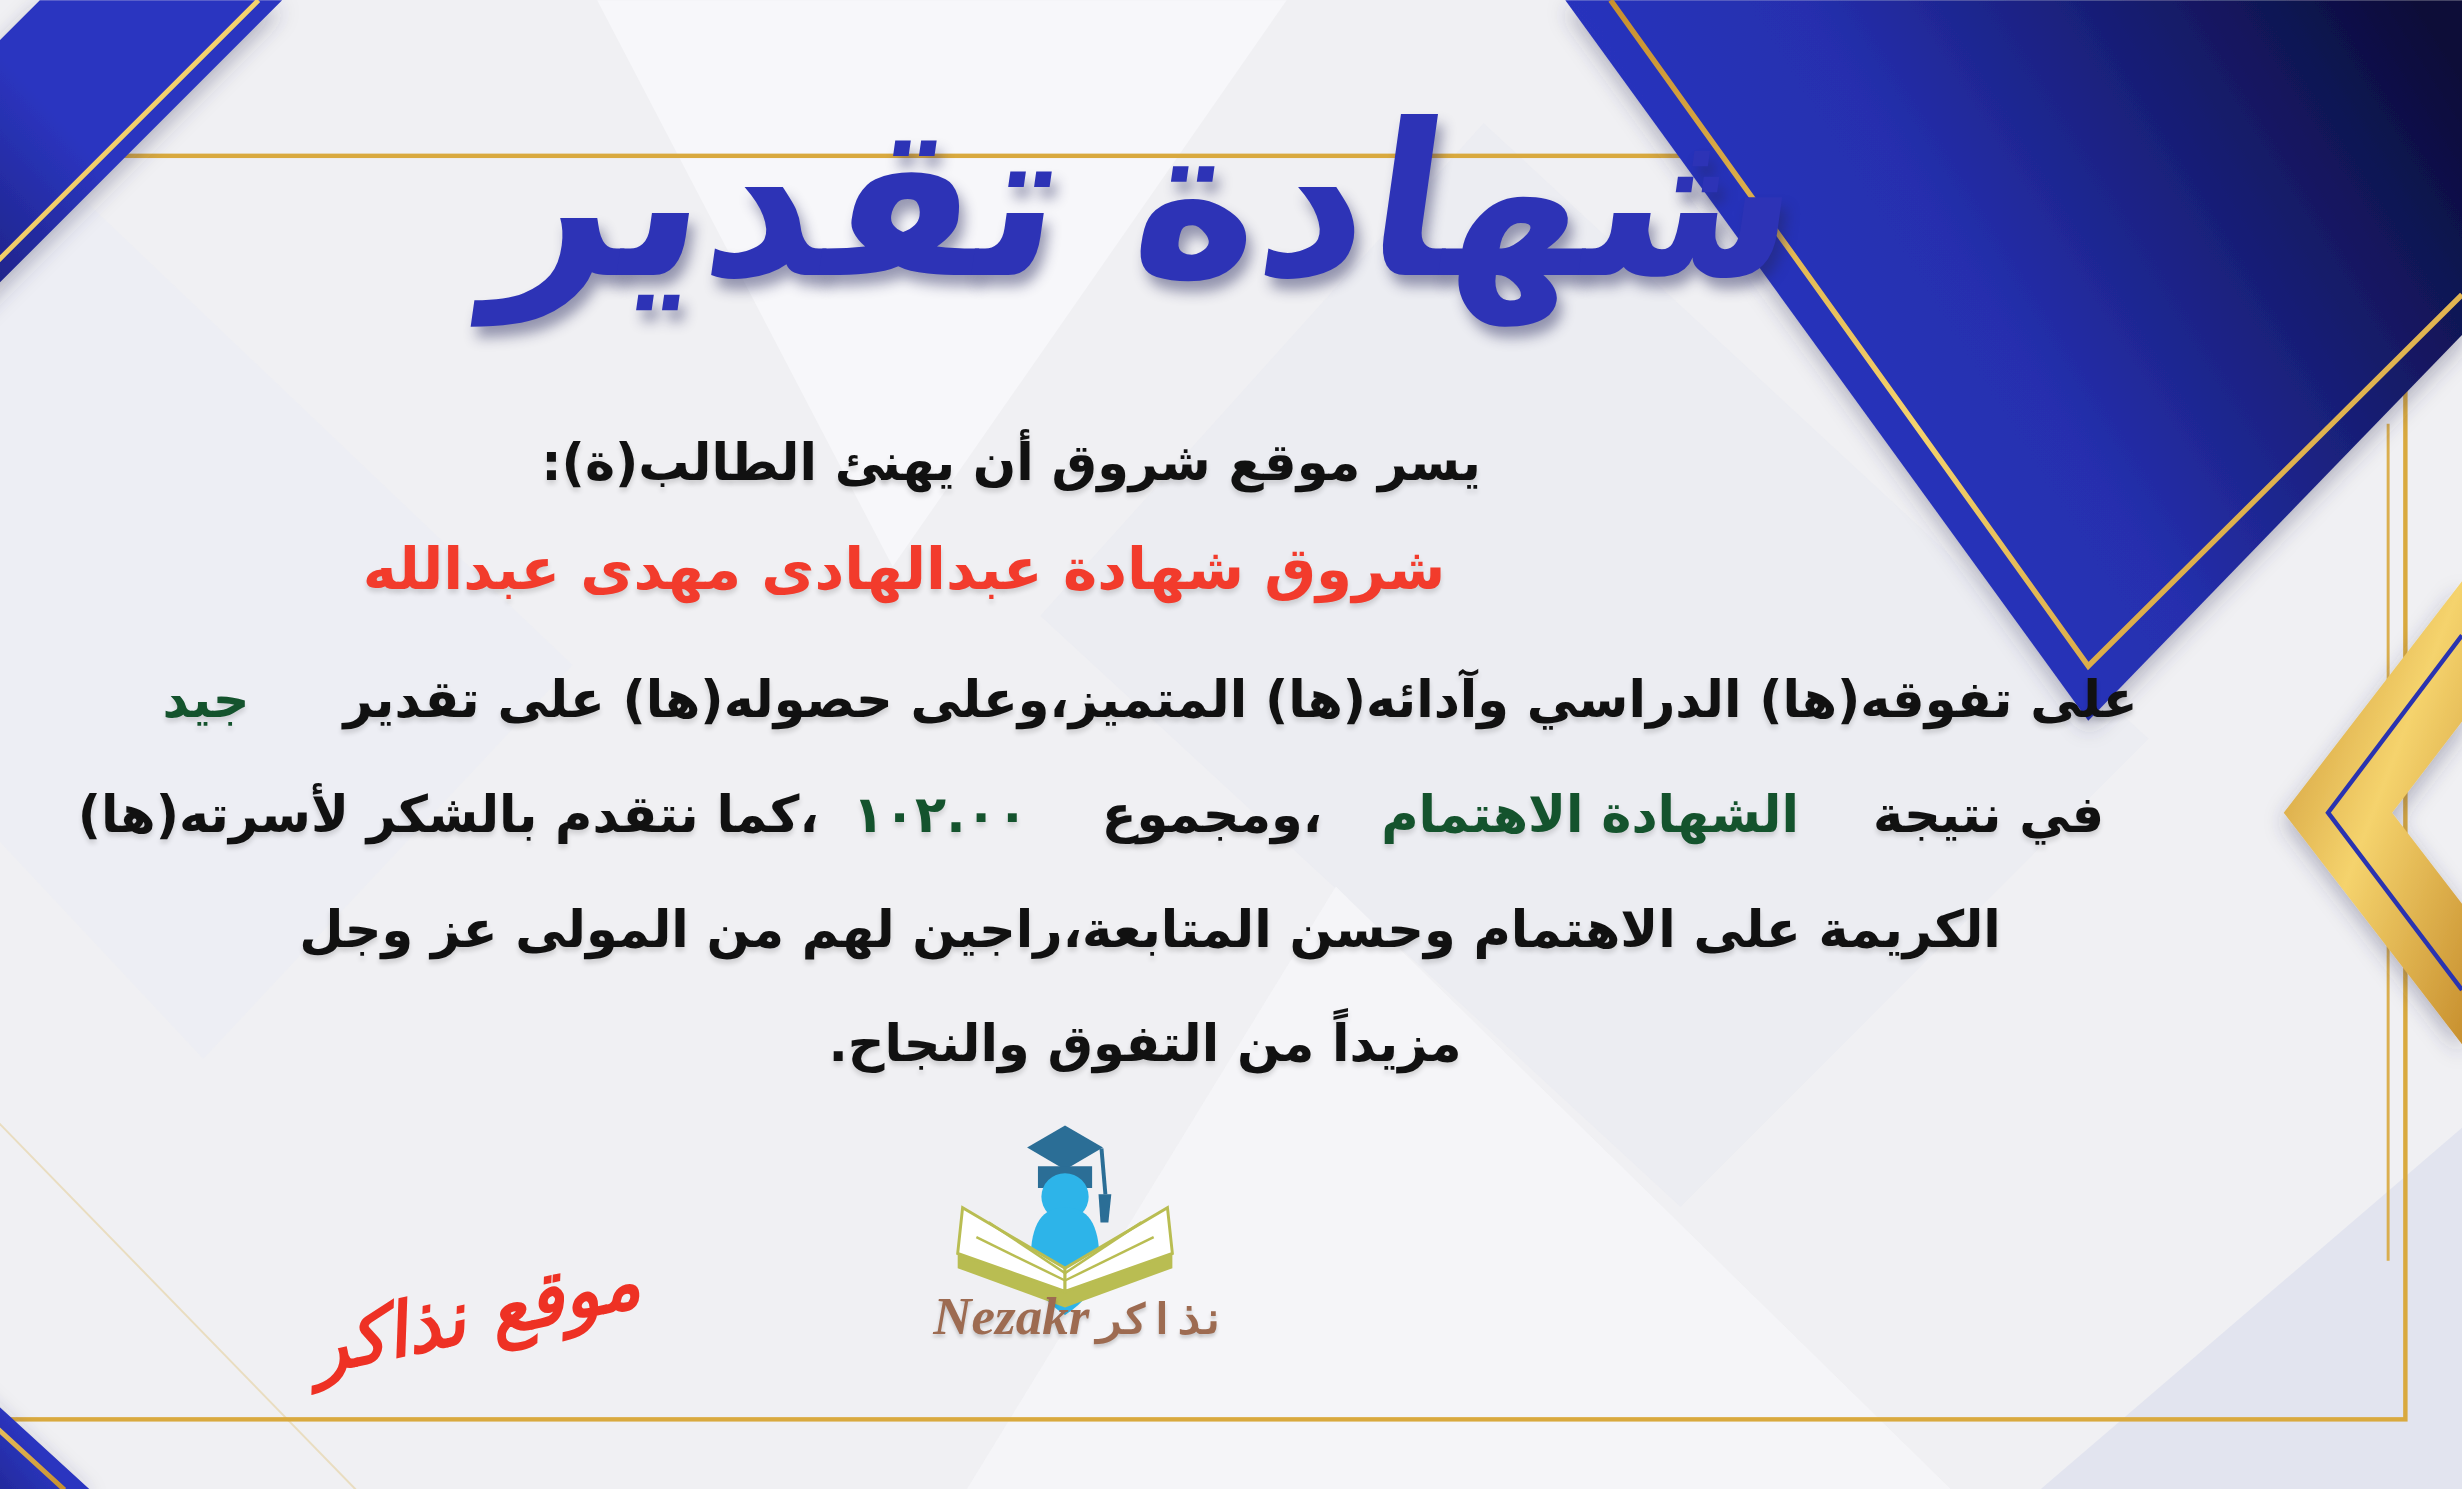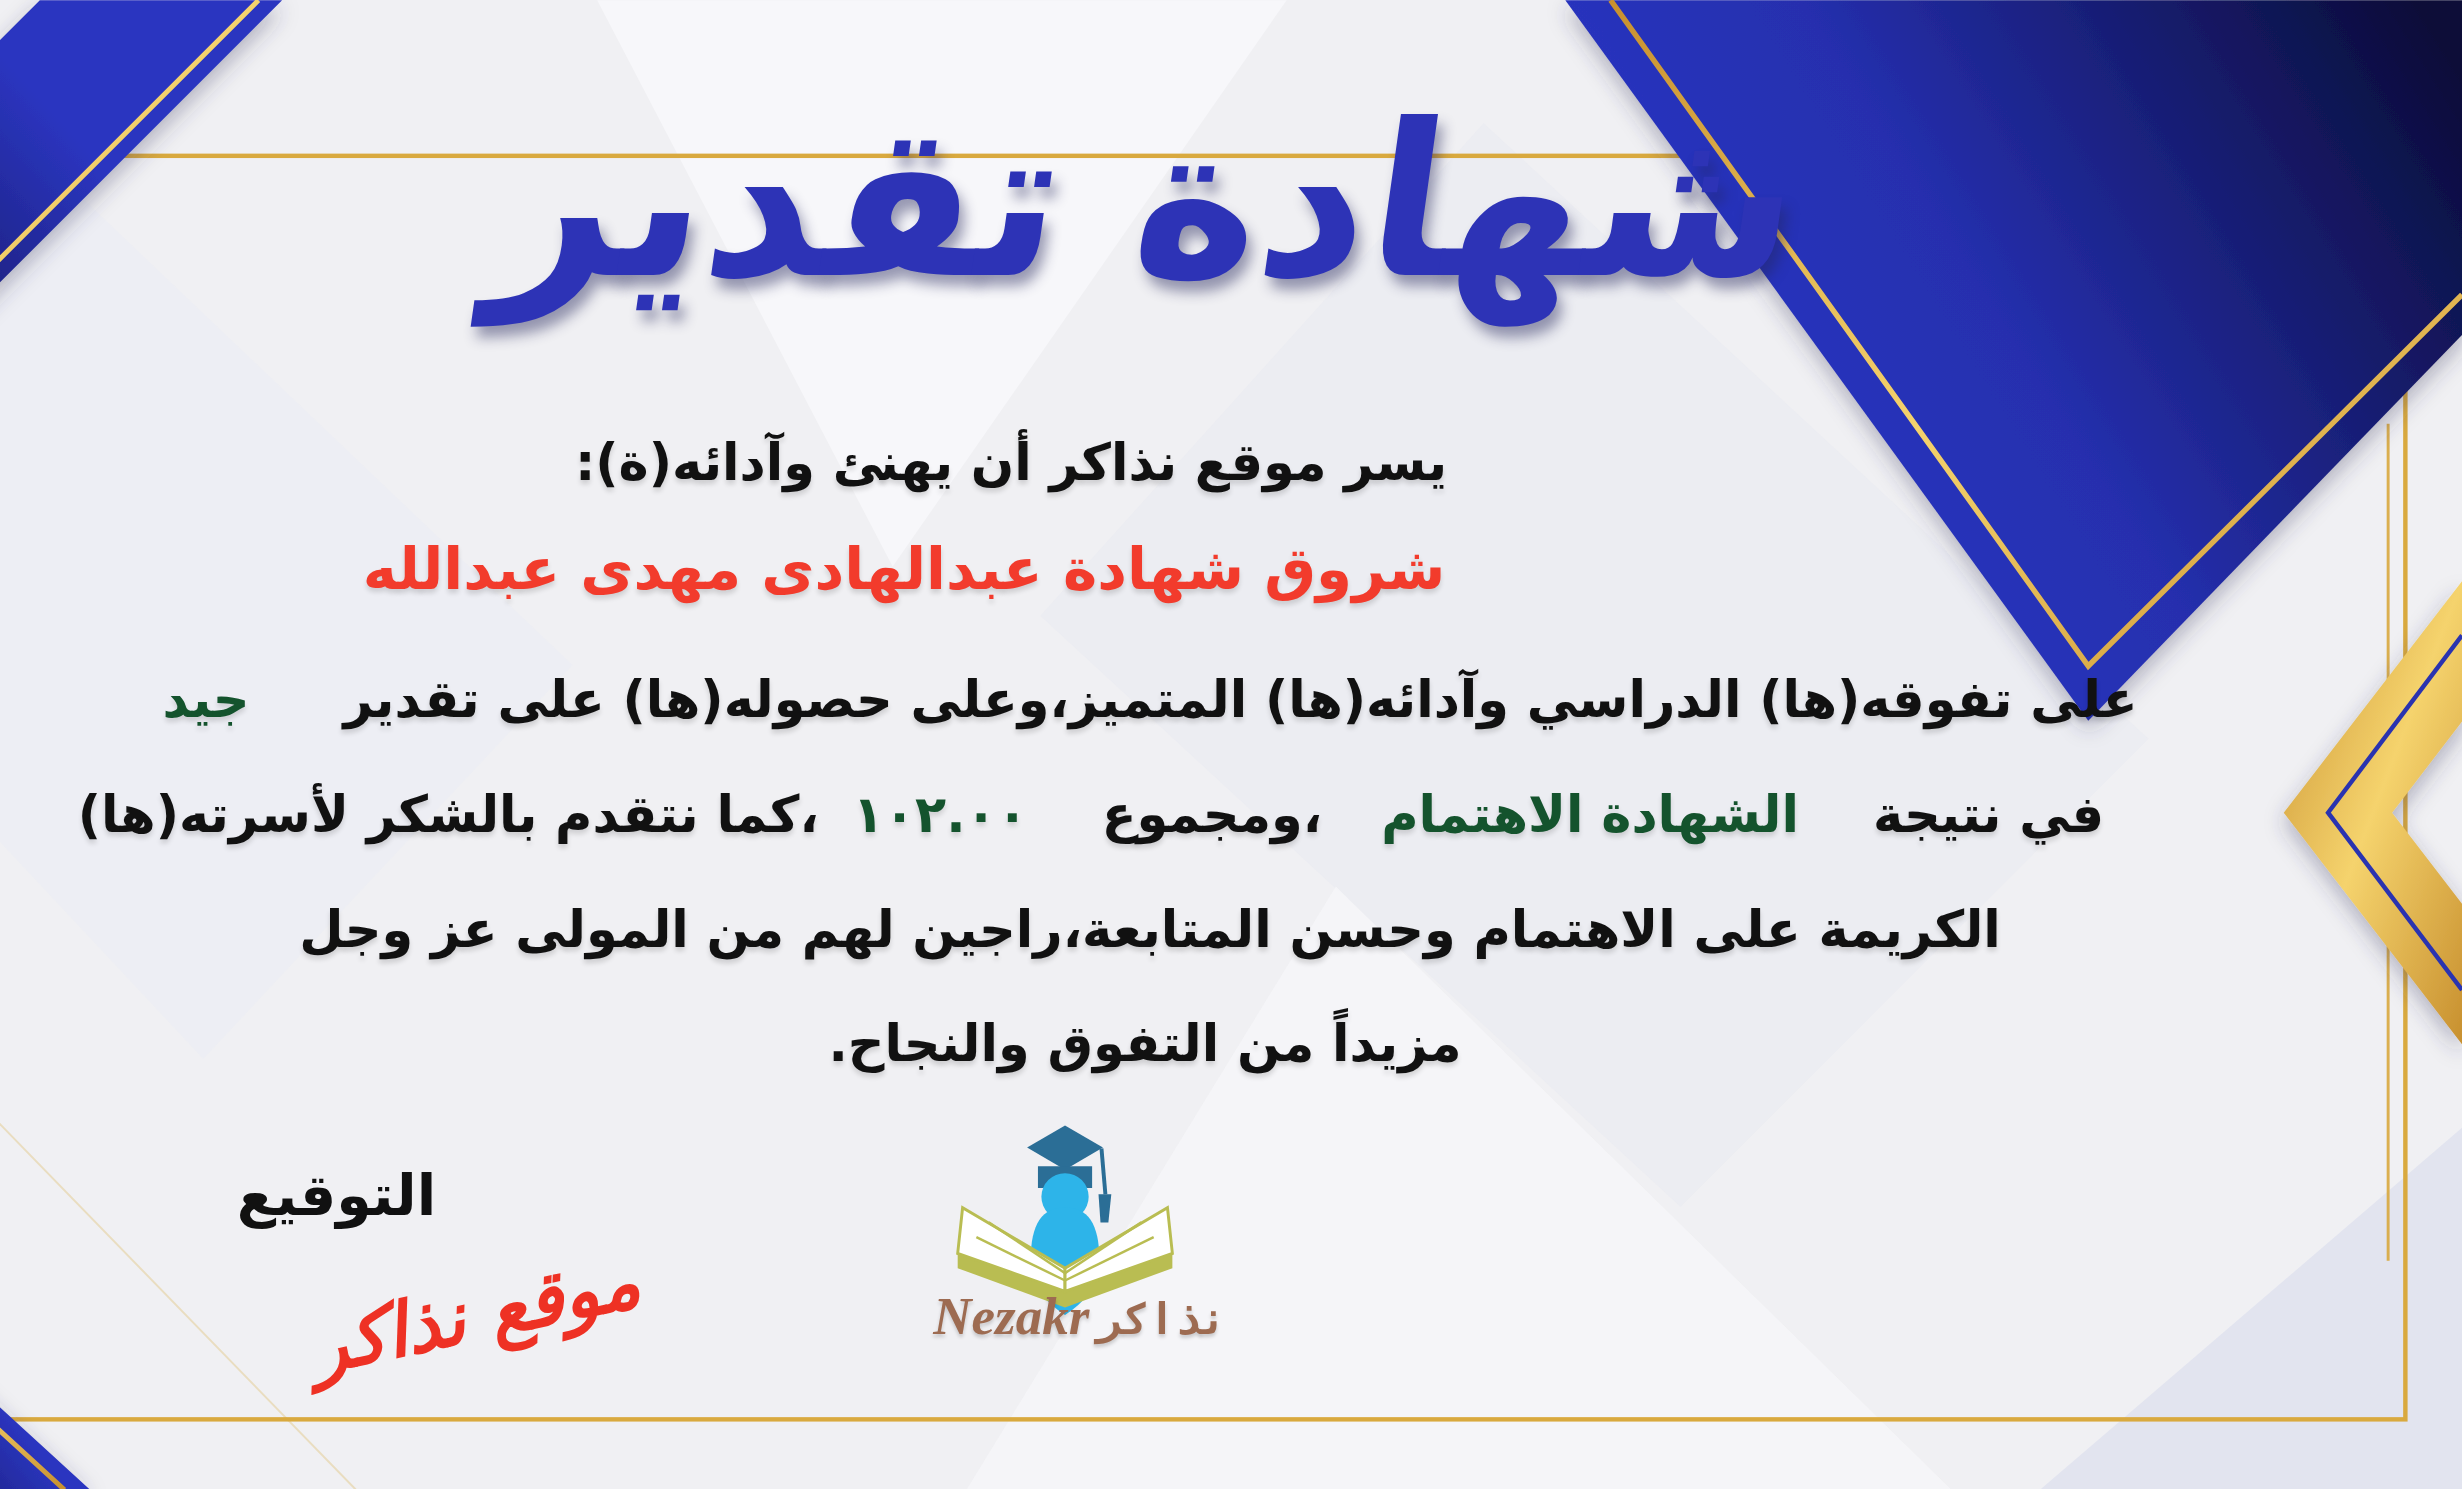--- a/index.html
+++ b/index.html
@@ -152,21 +152,21 @@
         <path d="M2500,2585 L2345,2482" fill="none" stroke="#b9bd52" stroke-width="5"></path>
         <path d="M2500,2600 L2680,2512" fill="none" stroke="#b9bd52" stroke-width="5"></path>
         <path d="M2500,2585 L2655,2482" fill="none" stroke="#b9bd52" stroke-width="5"></path>
       </g>
     </g>
   </svg>
 
   <div class="title">شهادة تقدير</div>
 
   <div class="line l1">
-    <span>يسر موقع نذاكر أن يهنئ وآدائه(ة):</span>
+    <span>يسر موقع شروق أن يهنئ الطالب(ة):</span>
   </div>
 
   <div class="line l2">
     <span>شروق شهادة عبدالهادى مهدى عبدالله</span>
   </div>
 
   <div class="line l3">
     <span>على تفوقه(ها) الدراسي وآدائه(ها) المتميز،وعلى حصوله(ها) على تقدير</span><span class="red gap-lg">جيد</span>
   </div>
 
@@ -175,21 +175,20 @@
   </div>
 
   <div class="line l5">
     <span>الكريمة على الاهتمام وحسن المتابعة،راجين لهم من المولى عز وجل</span>
   </div>
 
   <div class="line l6">
     <span>مزيداً من التفوق والنجاح.</span>
   </div>
 
-  <div class="sig-label">التوقيع</div>
   <div class="sig-script">موقع نذاكر</div>
 
   <div class="wordmark">
     <span class="latin">Nezakr</span>
     <span class="arabic">نذاكر</span>
   </div>
 
 </div>
 
 

